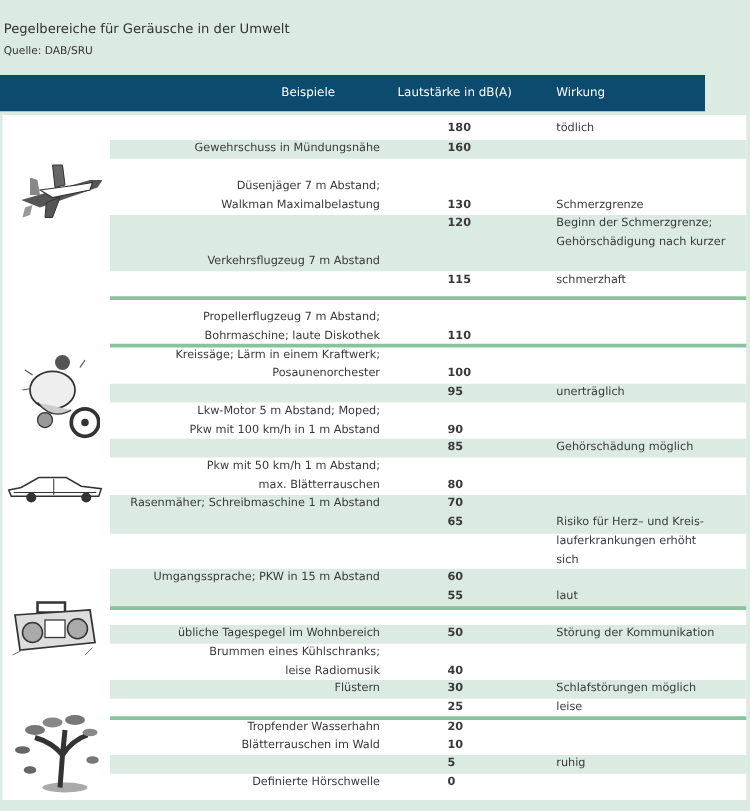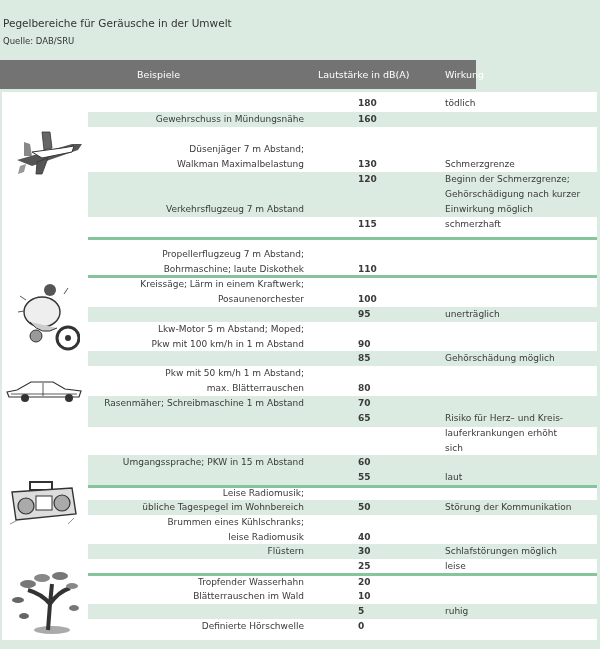--- a/index.html
+++ b/index.html
@@ -6,22 +6,22 @@
   body {
     width:600px; height:649px; overflow:hidden;
     background:#dcebe1;
     font-family:"DejaVu Sans", sans-serif;
     color:#3a3a3a;
     position:relative;
   }
   .title { position:absolute; left:3px; top:17px; font-size:10.5px; color:#333; }
   .source { position:absolute; left:3px; top:36px; font-size:8.5px; color:#333; }
   .header-band {
-    position:absolute; left:0; top:60px; width:476px; height:29px;
-    background:#737373;
+    position:absolute; left:0; top:60px; width:564px; height:29px;
+    background:#0c4a6e;
   }
   .header-band span { position:absolute; top:9px; font-size:9.5px; color:#fff; }
   .h-ex { right:296px; }
   .h-db { left:318px; }
   .h-wk { left:445px; }
 
   .table-body {
     position:absolute; left:2px; top:92px; width:595px; height:548px;
     background:#ffffff;
   }
@@ -126,21 +126,20 @@
       </div>
     </div>
     <div class="row band" style="top: 80px; height: 45px;">
       <div class="ex" style="top: 30px;">
         <div>Verkehrsflugzeug 7 m Abstand</div>
       </div>
       <div class="db" style="top: 0px;">120</div>
       <div class="wk" style="top: 0px;">
         <div>Beginn der Schmerzgrenze;</div>
         <div>Gehörschädigung nach kurzer</div>
-        <div>Einwirkung möglich</div>
       </div>
     </div>
     <div class="row" style="top: 125px; height: 15px;">
       <div class="ex" style="top: 0px;"></div>
       <div class="db" style="top: 0px;">115</div>
       <div class="wk" style="top: 0px;">
         <div>schmerzhaft</div>
       </div>
     </div>
     <div class="sep" style="top: 145px;"></div>
@@ -215,27 +214,20 @@
       <div class="wk" style="top: 0px;"></div>
     </div>
     <div class="row" style="top: 378px; height: 25px;">
       <div class="ex" style="top: 0px;"></div>
       <div class="db" style="top: 0px;">55</div>
       <div class="wk" style="top: 0px;">
         <div>laut</div>
       </div>
     </div>
     <div class="sep" style="top: 393px;"></div>
-    <div class="row" style="top: 394px; height: 15px;">
-      <div class="ex" style="top: 0px;">
-        <div>Leise Radiomusik;</div>
-      </div>
-      <div class="db" style="top: 0px;"></div>
-      <div class="wk" style="top: 0px;"></div>
-    </div>
     <div class="row band" style="top: 408px; height: 15px;">
       <div class="ex" style="top: 0px;">
         <div>übliche Tagespegel im Wohnbereich</div>
       </div>
       <div class="db" style="top: 0px;">50</div>
       <div class="wk" style="top: 0px;">
         <div>Störung der Kommunikation</div>
       </div>
     </div>
     <div class="row" style="top: 423px; height: 30px;">

